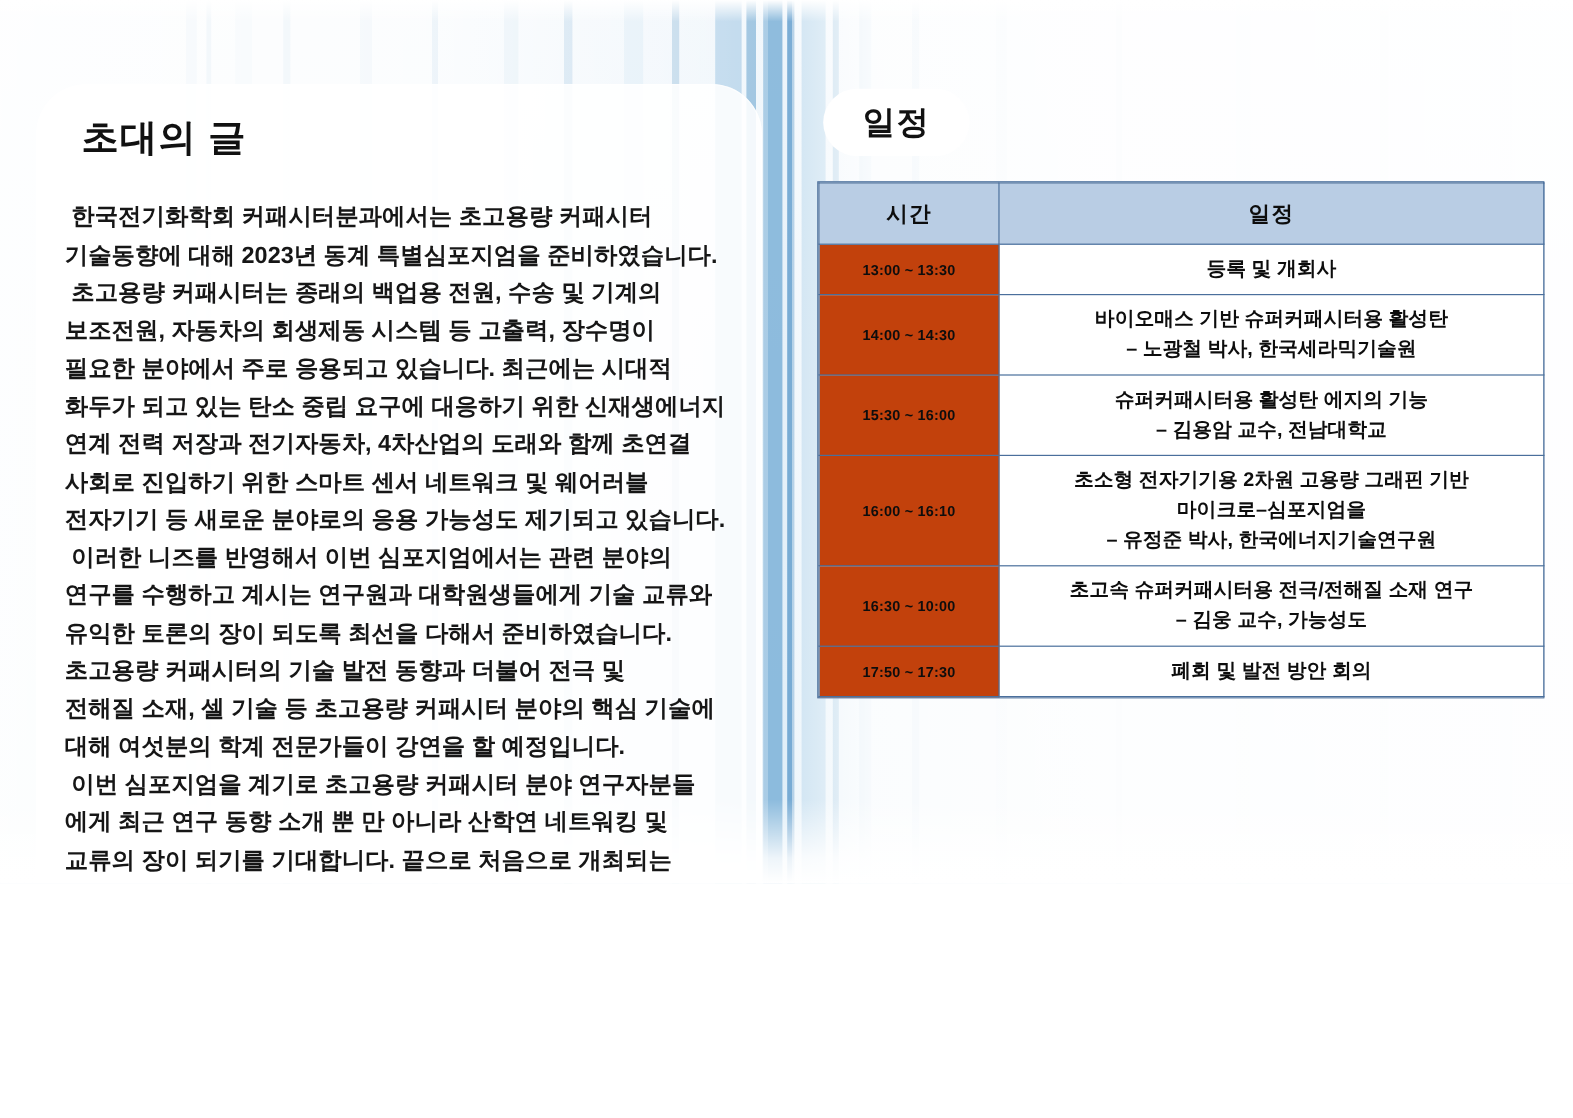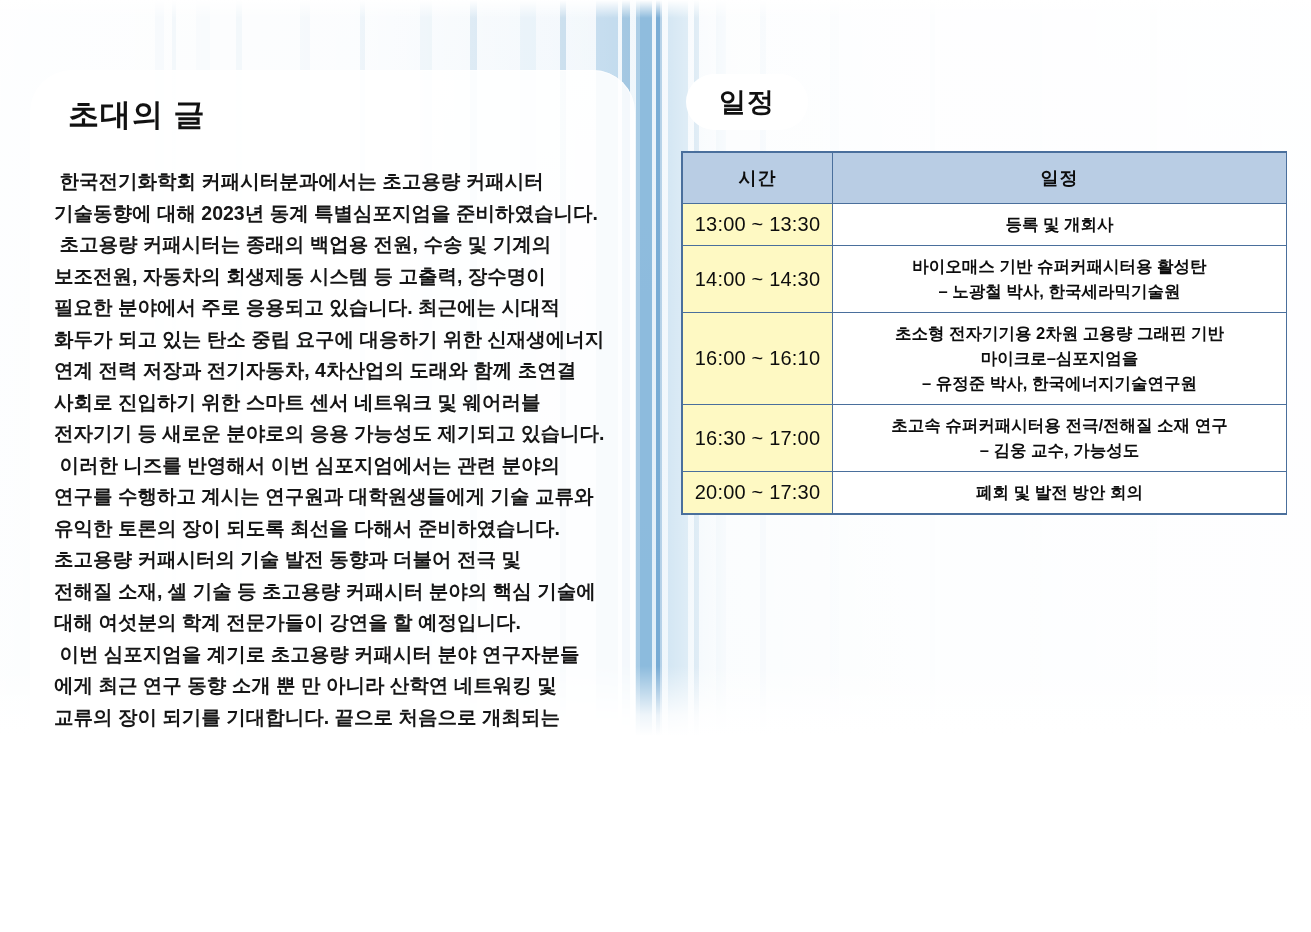--- a/index.html
+++ b/index.html
@@ -158,23 +158,23 @@
   table.schedule th {
     background: #b9cde4;
     font-size: 18px;
     font-weight: bold;
     height: 48px;
     letter-spacing: 1px;
   }
   table.schedule col.time-col { width: 150px; }
   table.schedule col.prog-col { width: 454px; }
   td.time-cell {
-    font-size: 20px;
-    font-weight: normal;
-    background: #fef9c3;
+    font-size: 12px;
+    font-weight: bold;
+    background: #c2410c;
     letter-spacing: 0.2px;
   }
   td.prog-cell {
     font-size: 16.5px;
     font-weight: bold;
     line-height: 25px;
     background: #ffffff;
     padding: 8px 10px;
     white-space: pre-line;
   }
@@ -277,31 +277,36 @@
           <tr>
             <td class="time-cell">13:00 ~ 13:30</td>
             <td class="prog-cell">등록 및 개회사</td>
           </tr>
           <tr>
             <td class="time-cell">14:00 ~ 14:30</td>
             <td class="prog-cell">바이오매스 기반 슈퍼커패시터용 활성탄
 – 노광철 박사, 한국세라믹기술원</td>
           </tr>
           <tr>
+            <td class="time-cell">15:30 ~ 16:00</td>
+            <td class="prog-cell">슈퍼커패시터용 활성탄 에지의 기능
+– 김용암 교수, 전남대학교</td>
+          </tr>
+          <tr>
             <td class="time-cell">16:00 ~ 16:10</td>
             <td class="prog-cell">초소형 전자기기용 2차원 고용량 그래핀 기반
 마이크로–심포지엄을
 – 유정준 박사, 한국에너지기술연구원</td>
           </tr>
           <tr>
-            <td class="time-cell">16:30 ~ 17:00</td>
+            <td class="time-cell">16:30 ~ 10:00</td>
             <td class="prog-cell">초고속 슈퍼커패시터용 전극/전해질 소재 연구
 – 김웅 교수, 가능성도</td>
           </tr>
           <tr>
-            <td class="time-cell">20:00 ~ 17:30</td>
+            <td class="time-cell">17:50 ~ 17:30</td>
             <td class="prog-cell">폐회 및 발전 방안 회의</td>
           </tr>
         </tbody>
     </table>
   </div>
 
 </div>
 
 </body></html>

